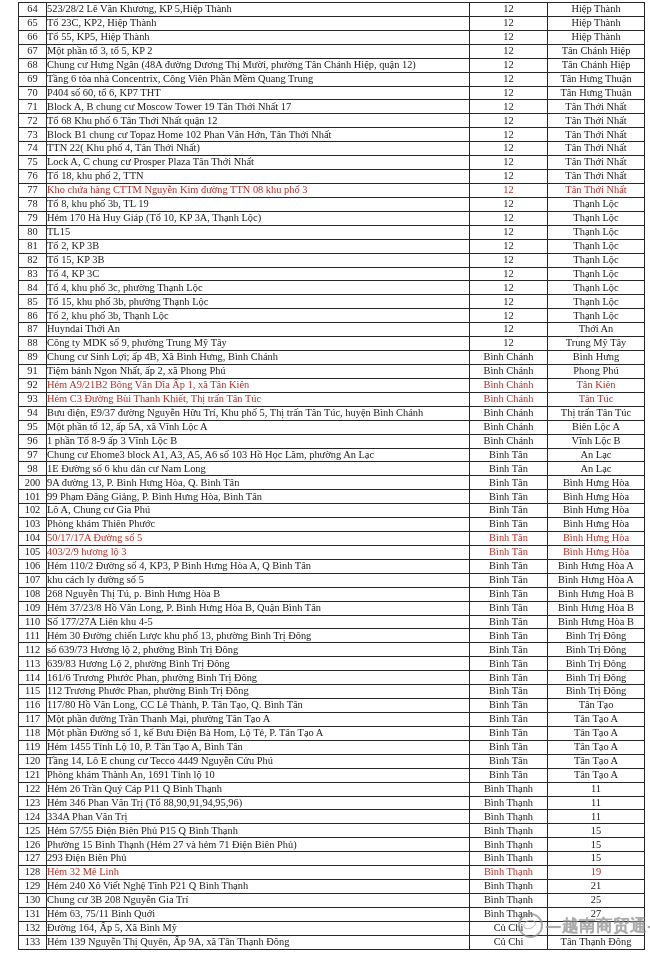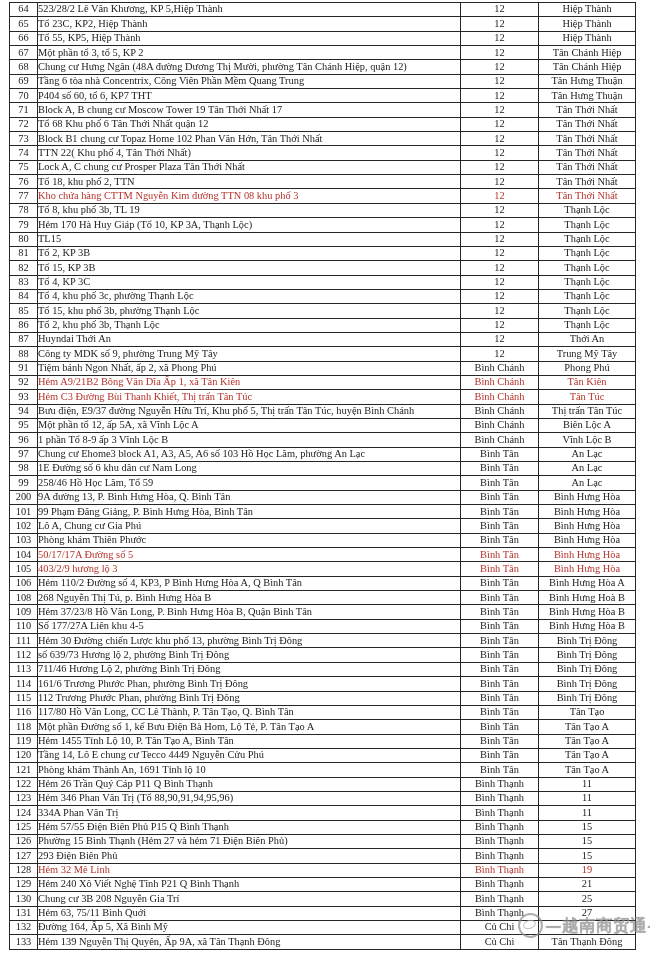--- a/index.html
+++ b/index.html
@@ -12,21 +12,21 @@
   }
   .page {
     position: relative;
     width: 650px;
     height: 955px;
     background: #ffffff;
     font-family: "Liberation Serif", "DejaVu Serif", serif;
   }
   .table-wrap {
     position: absolute;
-    left: 9px;
+    left: 18px;
     top: 2px;
     width: 627px;
     height: 948px;
     border-radius: 15px;
   }
   table.area-table {
     border-collapse: collapse;
     table-layout: fixed;
     width: 100%;
     height: 948px;
@@ -239,20 +239,26 @@
             <td class="col-district">12</td>
             <td class="col-ward">Thới An</td>
           </tr>
           <tr>
             <td class="col-no">88</td>
             <td class="col-address">Công ty MDK số 9, phường Trung Mỹ Tây</td>
             <td class="col-district">12</td>
             <td class="col-ward">Trung Mỹ Tây</td>
           </tr>
           <tr>
+            <td class="col-no">89</td>
+            <td class="col-address">Chung cư Sinh Lợi; ấp 4B, Xã Bình Hưng, Bình Chánh</td>
+            <td class="col-district">Bình Chánh</td>
+            <td class="col-ward">Bình Hưng</td>
+          </tr>
+          <tr>
             <td class="col-no">91</td>
             <td class="col-address">Tiệm bánh Ngon Nhất, ấp 2, xã Phong Phú</td>
             <td class="col-district">Bình Chánh</td>
             <td class="col-ward">Phong Phú</td>
           </tr>
           <tr class="red-row">
             <td class="col-no">92</td>
             <td class="col-address">Hẻm A9/21B2 Bông Văn Dĩa Ấp 1, xã Tân Kiên</td>
             <td class="col-district">Bình Chánh</td>
             <td class="col-ward">Tân Kiên</td>
@@ -287,26 +293,20 @@
             <td class="col-district">Bình Tân</td>
             <td class="col-ward">An Lạc</td>
           </tr>
           <tr>
             <td class="col-no">98</td>
             <td class="col-address">1E Đường số 6 khu dân cư Nam Long</td>
             <td class="col-district">Bình Tân</td>
             <td class="col-ward">An Lạc</td>
           </tr>
           <tr>
-            <td class="col-no">99</td>
-            <td class="col-address">258/46 Hồ Học Lãm, Tổ 59</td>
-            <td class="col-district">Bình Tân</td>
-            <td class="col-ward">An Lạc</td>
-          </tr>
-          <tr>
             <td class="col-no">200</td>
             <td class="col-address">9A đường 13, P. Bình Hưng Hòa, Q. Bình Tân</td>
             <td class="col-district">Bình Tân</td>
             <td class="col-ward">Bình Hưng Hòa</td>
           </tr>
           <tr>
             <td class="col-no">101</td>
             <td class="col-address">99 Phạm Đăng Giảng, P. Bình Hưng Hòa, Bình Tân</td>
             <td class="col-district">Bình Tân</td>
             <td class="col-ward">Bình Hưng Hòa</td>
@@ -335,20 +335,26 @@
             <td class="col-district">Bình Tân</td>
             <td class="col-ward">Bình Hưng Hòa</td>
           </tr>
           <tr>
             <td class="col-no">106</td>
             <td class="col-address">Hẻm 110/2 Đường số 4, KP3, P Bình Hưng Hòa A, Q Bình Tân</td>
             <td class="col-district">Bình Tân</td>
             <td class="col-ward">Bình Hưng Hòa A</td>
           </tr>
           <tr>
+            <td class="col-no">107</td>
+            <td class="col-address">khu cách ly đường số 5</td>
+            <td class="col-district">Bình Tân</td>
+            <td class="col-ward">Bình Hưng Hòa A</td>
+          </tr>
+          <tr>
             <td class="col-no">108</td>
             <td class="col-address">268 Nguyễn Thị Tú, p. Bình Hưng Hòa B</td>
             <td class="col-district">Bình Tân</td>
             <td class="col-ward">Bình Hưng Hoà B</td>
           </tr>
           <tr>
             <td class="col-no">109</td>
             <td class="col-address">Hẻm 37/23/8 Hồ Văn Long, P. Bình Hưng Hòa B, Quận Bình Tân</td>
             <td class="col-district">Bình Tân</td>
             <td class="col-ward">Bình Hưng Hòa B</td>
@@ -366,41 +372,47 @@
             <td class="col-ward">Bình Trị Đông</td>
           </tr>
           <tr>
             <td class="col-no">112</td>
             <td class="col-address">số 639/73 Hương lộ 2, phường Bình Trị Đông</td>
             <td class="col-district">Bình Tân</td>
             <td class="col-ward">Bình Trị Đông</td>
           </tr>
           <tr>
             <td class="col-no">113</td>
-            <td class="col-address">711/46 Hương Lộ 2, phường Bình Trị Đông</td>
+            <td class="col-address">639/83 Hương Lộ 2, phường Bình Trị Đông</td>
             <td class="col-district">Bình Tân</td>
             <td class="col-ward">Bình Trị Đông</td>
           </tr>
           <tr>
             <td class="col-no">114</td>
             <td class="col-address">161/6 Trương Phước Phan, phường Bình Trị Đông</td>
             <td class="col-district">Bình Tân</td>
             <td class="col-ward">Bình Trị Đông</td>
           </tr>
           <tr>
             <td class="col-no">115</td>
             <td class="col-address">112 Trương Phước Phan, phường Bình Trị Đông</td>
             <td class="col-district">Bình Tân</td>
             <td class="col-ward">Bình Trị Đông</td>
           </tr>
           <tr>
             <td class="col-no">116</td>
             <td class="col-address">117/80 Hồ Văn Long, CC Lê Thành, P. Tân Tạo, Q. Bình Tân</td>
             <td class="col-district">Bình Tân</td>
             <td class="col-ward">Tân Tạo</td>
+          </tr>
+          <tr>
+            <td class="col-no">117</td>
+            <td class="col-address">Một phần đường Trần Thanh Mại, phường Tân Tạo A</td>
+            <td class="col-district">Bình Tân</td>
+            <td class="col-ward">Tân Tạo A</td>
           </tr>
           <tr>
             <td class="col-no">118</td>
             <td class="col-address">Một phần Đường số 1, kế Bưu Điện Bà Hom, Lộ Tẻ, P. Tân Tạo A</td>
             <td class="col-district">Bình Tân</td>
             <td class="col-ward">Tân Tạo A</td>
           </tr>
           <tr>
             <td class="col-no">119</td>
             <td class="col-address">Hẻm 1455 Tỉnh Lộ 10, P. Tân Tạo A, Bình Tân</td>

